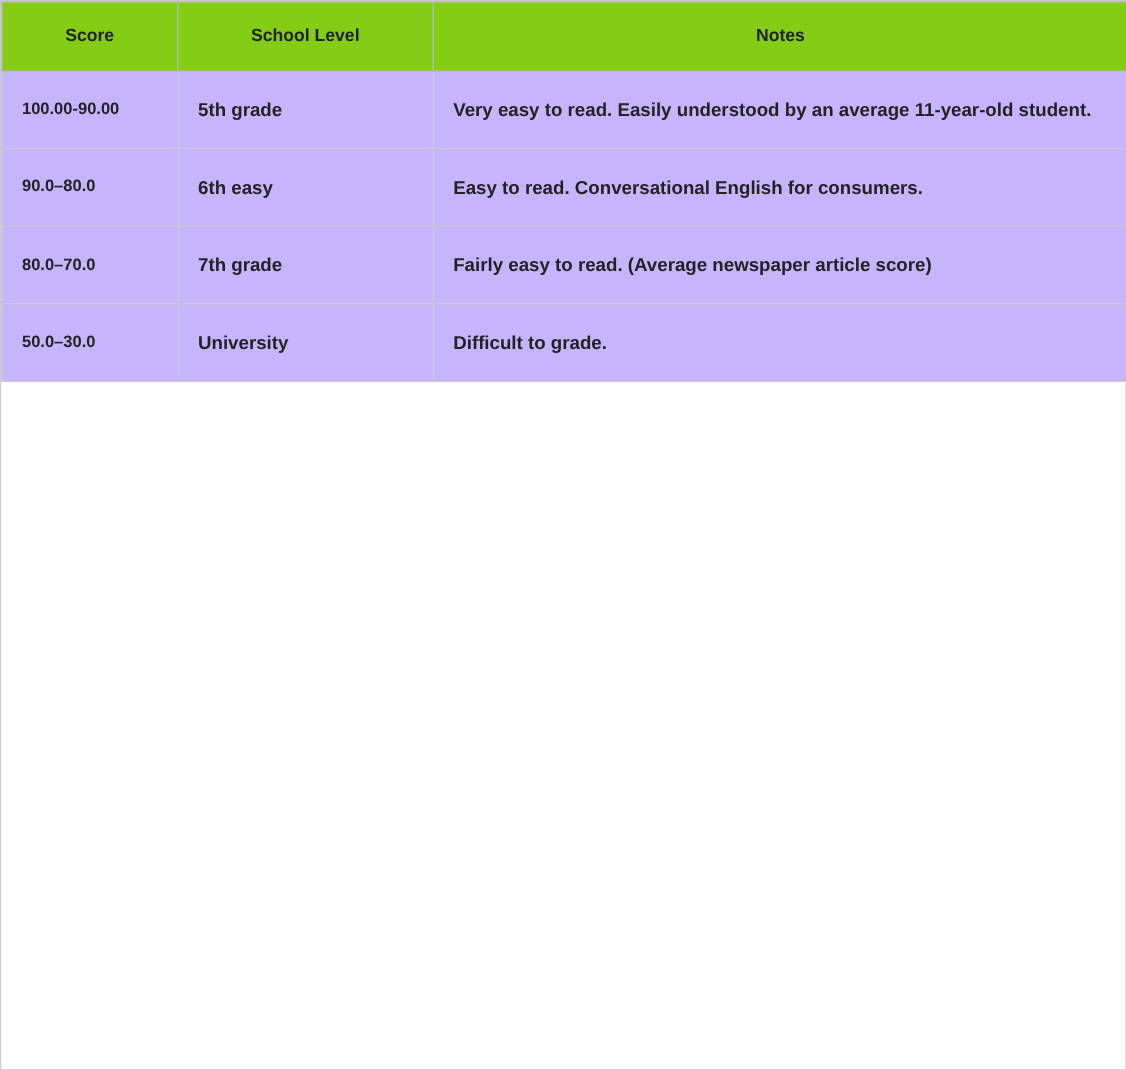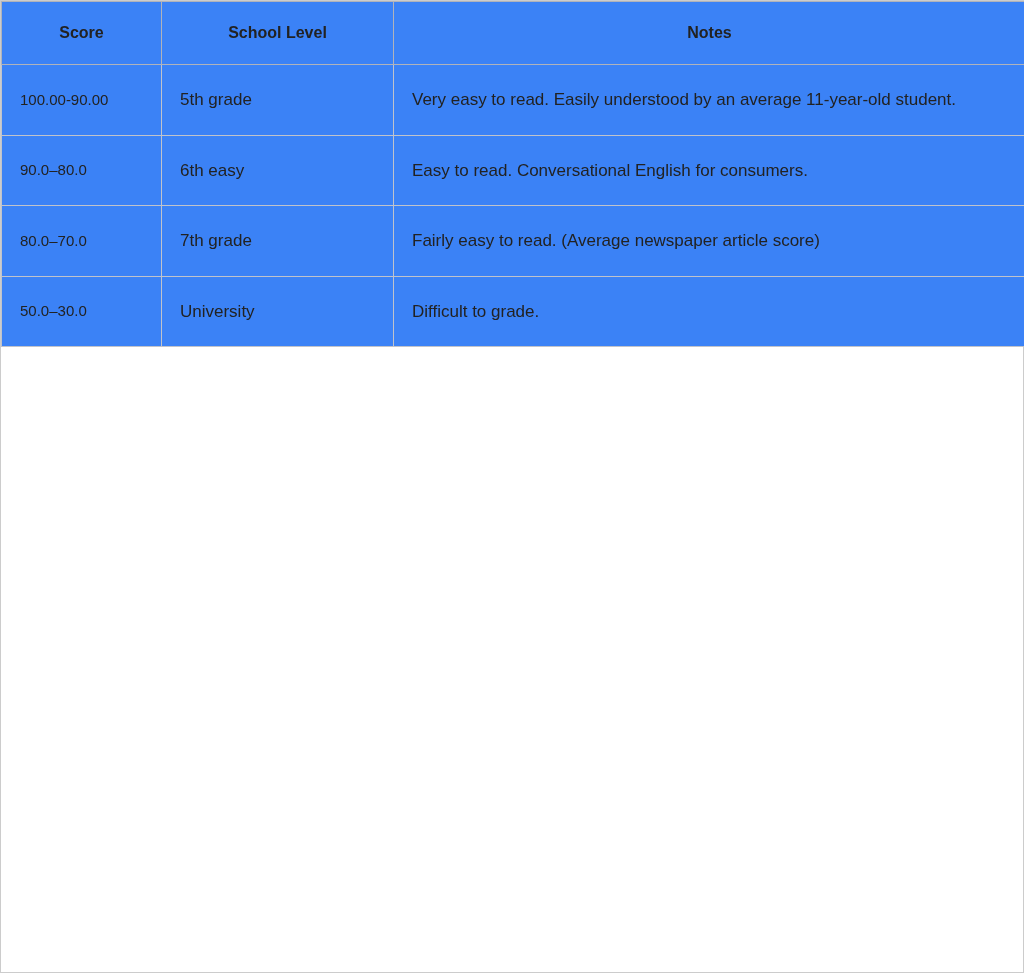--- a/index.html
+++ b/index.html
@@ -30,33 +30,34 @@
       width: 100%;
       border-collapse: collapse;
       table-layout: fixed;
     }
 
     col.col-score    { width: 160px; }
     col.col-level    { width: 232px; }
     col.col-notes    { width: 632px; }
 
     thead tr {
-      background-color: #3b82f6;
+      background-color: #84cc16;
     }
 
     thead th {
       padding: 22px 18px;
       text-align: center;
       font-weight: bold;
       font-size: 16px;
       border: 1px solid #b0b3bb;
     }
 
     tbody tr {
-      background-color: #3b82f6;
+      background-color: #c4b5fd;
+      font-weight: bold;
     }
 
     tbody td {
       padding: 22px 18px;
       vertical-align: middle;
       border: 1px solid #c0c3cb;
       font-size: 17px;
       line-height: 1.5;
     }
 

